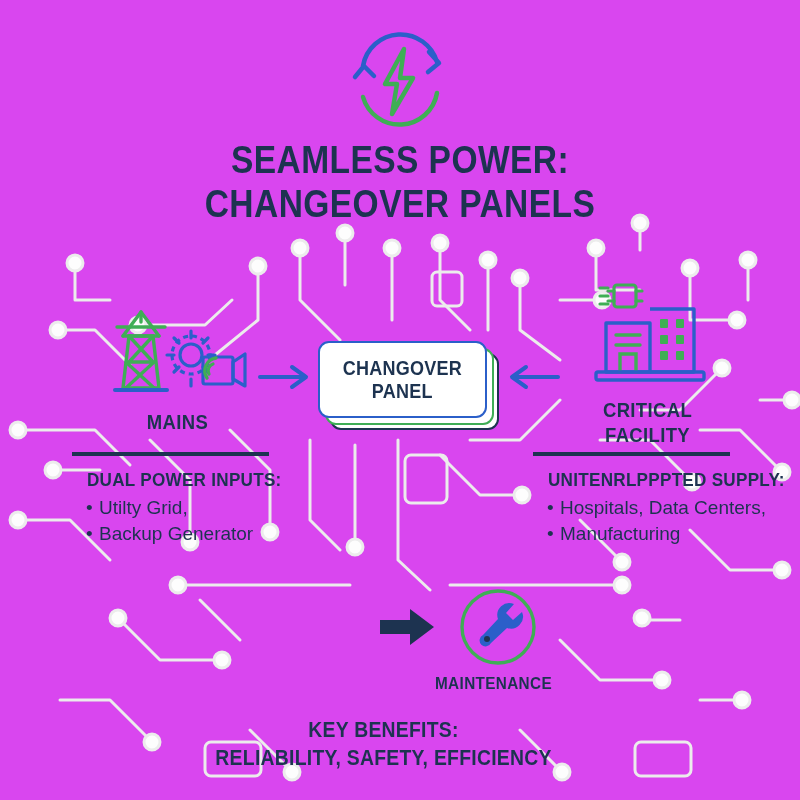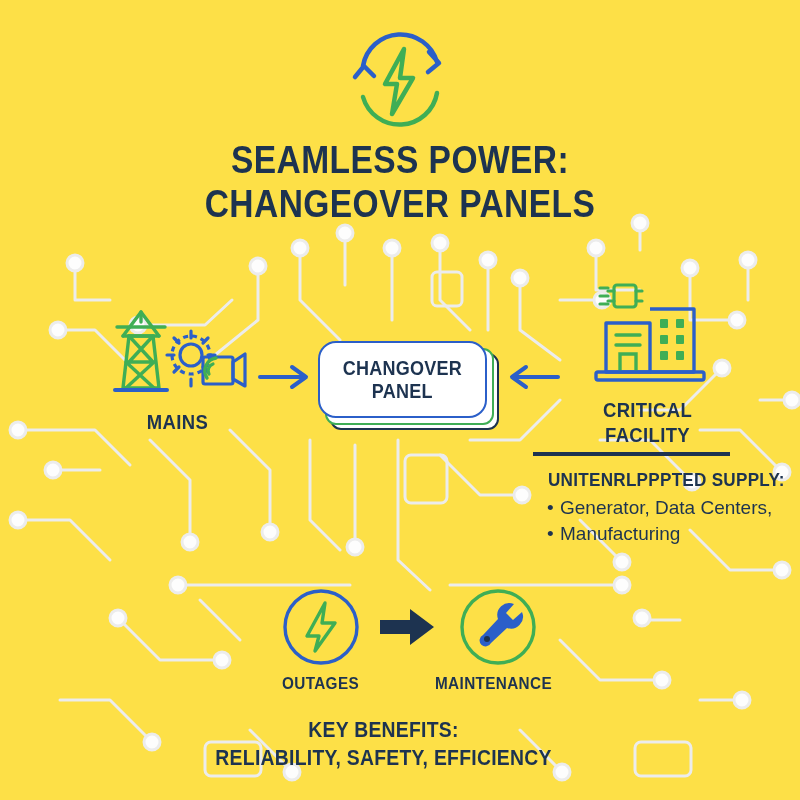--- a/index.html
+++ b/index.html
@@ -2,21 +2,21 @@
 <html><head>
 <meta charset="utf-8">
 <style>
   html,body{margin:0;padding:0;}
   body{
     width:800px;height:800px;
     background:#fdfdfd;
     font-family:"Liberation Sans", sans-serif;
     overflow:hidden;
   }
-  #stage{position:relative;width:800px;height:800px;overflow:hidden;background:#fde047;}
+  #stage{position:relative;width:800px;height:800px;overflow:hidden;background:#d946ef;}
 
   
   #circuit{position:absolute;left:0;top:0;width:800px;height:800px;z-index:0;}
 
   
   .layer{position:absolute;z-index:2;}
 
   
   #top-badge{left:330px;top:22px;width:140px;height:115px;}
 
@@ -41,21 +41,21 @@
     letter-spacing:0.4px;transform:scaleX(0.88);margin-top:4px;
   }
 
   #facility-group{left:565px;top:275px;width:165px;height:165px;text-align:center;}
   #facility-icon{width:140px;height:118px;margin:0 auto;display:block;}
 
   #panel-box{
     left:318px;top:341px;width:165px;height:73px;
     background:#ffffff;
     border:2.5px solid #2b5fc9;
-    border-radius:18px;
+    border-radius:11px;
     z-index:4;
     display:flex;align-items:center;justify-content:center;
   }
   #panel-label{
     color:#1d3350;font-weight:bold;font-size:20px;line-height:23px;
     text-align:center;letter-spacing:0.3px;transform:scaleX(0.9);
   }
   #panel-shadow-green{
     left:325px;top:348px;width:165px;height:73px;
     border:2.5px solid #3fae55;border-radius:11px;background:#fff;z-index:3;
@@ -300,39 +300,42 @@
 
   <svg class="layer" id="arrow-left" viewBox="0 0 60 30" fill="none">
     <path d="M2 15 L46 15" stroke="#2b5fc9" stroke-width="4" stroke-linecap="round"></path>
     <path d="M34 5 L48 15 L34 25" stroke="#2b5fc9" stroke-width="4" stroke-linecap="round" stroke-linejoin="round" fill="none"></path>
   </svg>
   <svg class="layer" id="arrow-right" viewBox="0 0 60 30" fill="none">
     <path d="M58 15 L14 15" stroke="#2b5fc9" stroke-width="4" stroke-linecap="round"></path>
     <path d="M26 5 L12 15 L26 25" stroke="#2b5fc9" stroke-width="4" stroke-linecap="round" stroke-linejoin="round" fill="none"></path>
   </svg>
 
+  <div class="layer" id="left-details">
+    <div class="rule"></div>
+    <div class="det-head">DUAL POWER INPUTS:</div>
+    <div class="det-item">
+      <span class="blt">•</span><span>Utilty Grid,</span>
+    </div>
+    <div class="det-item">
+      <span class="blt">•</span><span>Backup Generator</span>
+    </div>
+  </div>
 
   <div class="layer" id="right-details">
     <div class="rule"></div>
     <div class="det-head">UNITENRLPPPTED SUPPLY:</div>
     <div class="det-item">
-      <span class="blt">•</span><span>Generator, Data Centers,</span>
+      <span class="blt">•</span><span>Hospitals, Data Centers,</span>
     </div>
     <div class="det-item">
       <span class="blt">•</span><span>Manufacturing</span>
     </div>
   </div>
 
-  <div class="layer" id="outage-group">
-    <svg class="circ-icon" viewBox="0 0 78 78" fill="none">
-      <circle cx="39" cy="39" r="36" stroke="#2b5fc9" stroke-width="3.4"></circle>
-      <path d="M43 15 L25 48 L37 48 L33 63 L53 35 L40 35 Z" stroke="#3fae55" stroke-width="3.4" stroke-linejoin="round" fill="none"></path>
-    </svg>
-    <div class="flow-label">OUTAGES</div>
-  </div>
 
   <svg class="layer" id="flow-arrow" viewBox="0 0 58 46" fill="none">
     <path d="M2 16 L32 16 L32 5 L56 23 L32 41 L32 30 L2 30 Z" fill="#1d3350"></path>
   </svg>
 
   <div class="layer" id="maint-group">
     <svg class="circ-icon" viewBox="0 0 78 78" fill="none">
       <circle cx="39" cy="39" r="36" stroke="#3fae55" stroke-width="3.4"></circle>
       <path d="M55 16 a12 12 0 0 0-16 15 L24 47 a6 6 0 1 0 8 8 L48 40
                a12 12 0 0 0 15-16 L54 32 L47 25 Z" fill="#2b5fc9"></path>

